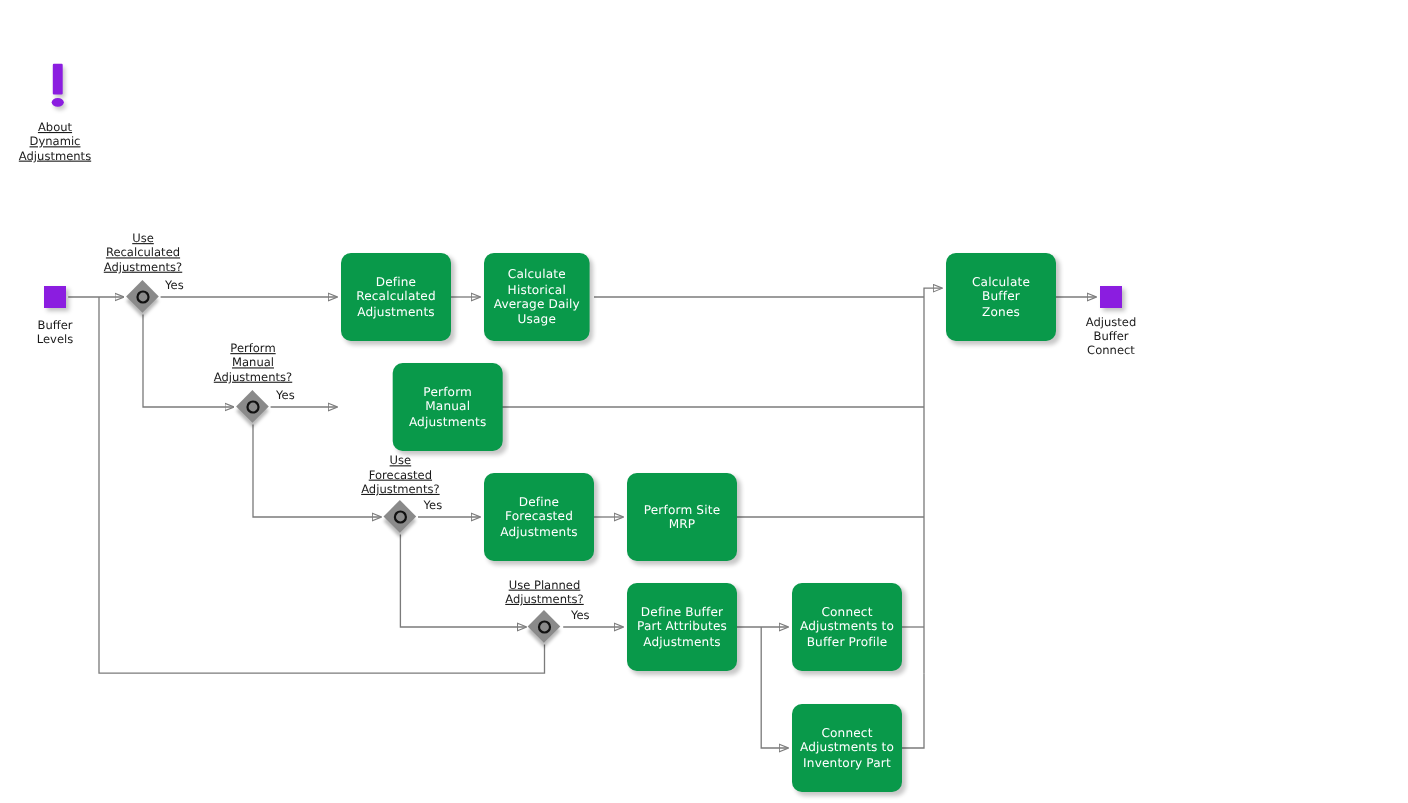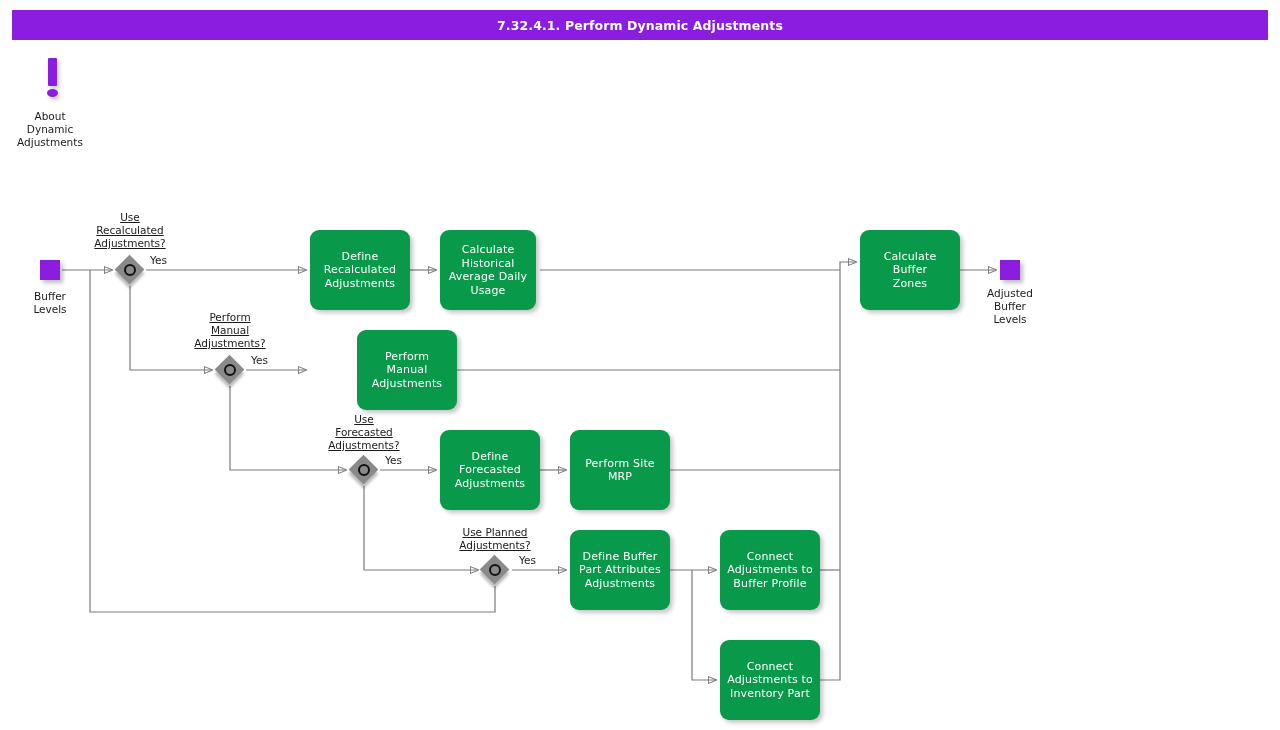--- a/index.html
+++ b/index.html
@@ -160,28 +160,28 @@
     border-radius: 50%;
     box-shadow: 2px 3px 4px rgba(0,0,0,0.22);
   }
   .artifact-label {
     position: absolute;
     font-size: 10.5px;
     line-height: 13px;
     color: #1a1a1a;
     text-align: center;
     white-space: pre-line;
+    text-decoration: underline;
   }
 </style>
 </head>
 <body>
 
 <div id="canvas">
 
-  <div id="title-bar">7.32.4.1. Perform Dynamic Adjustments</div>
 
   <svg id="wires" viewBox="0 0 1280 730">
     <defs>
       <marker id="arrow" viewBox="0 0 10 10" refX="9" refY="5" markerWidth="7" markerHeight="7" orient="auto-start-reverse">
         <path d="M 0 1 L 10 5 L 0 9 z" fill="#7b7b7b" stroke="none"></path>
       </marker>
     </defs>
 
     <path d="M 62 270 L 112 270" marker-end="url(#arrow)"></path>
 
@@ -232,21 +232,21 @@
 Dynamic
 Adjustments</div>
 
   <div class="event" style="left:40px; top:260px;"></div>
   <div class="event-label" style="left: 5px; top: 290px; width: 90px; white-space: pre-line;">Buffer
 Levels</div>
 
   <div class="event" style="left:1000px; top:260px;"></div>
   <div class="event-label" style="left: 965px; top: 287px; width: 90px; white-space: pre-line;">Adjusted
 Buffer
-Levels</div>
+Connect</div>
 
   <div class="gateway" style="left:115px; top:255px;">
     <div class="diamond"></div>
     <div class="ring"></div>
   </div>
   <div class="gateway-label" style="left: 70px; top: 211px; width: 120px; white-space: pre-line;">Use
 Recalculated
 Adjustments?</div>
   <div class="flow-label" style="left:150px; top:254px;">Yes</div>
 

